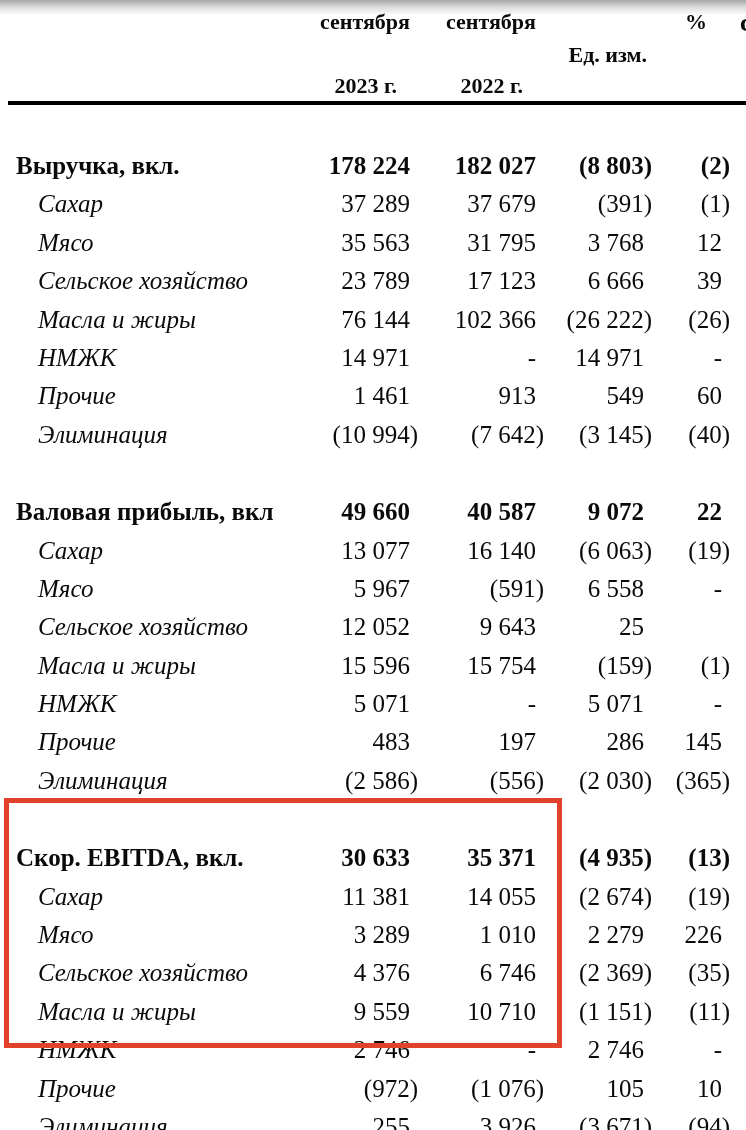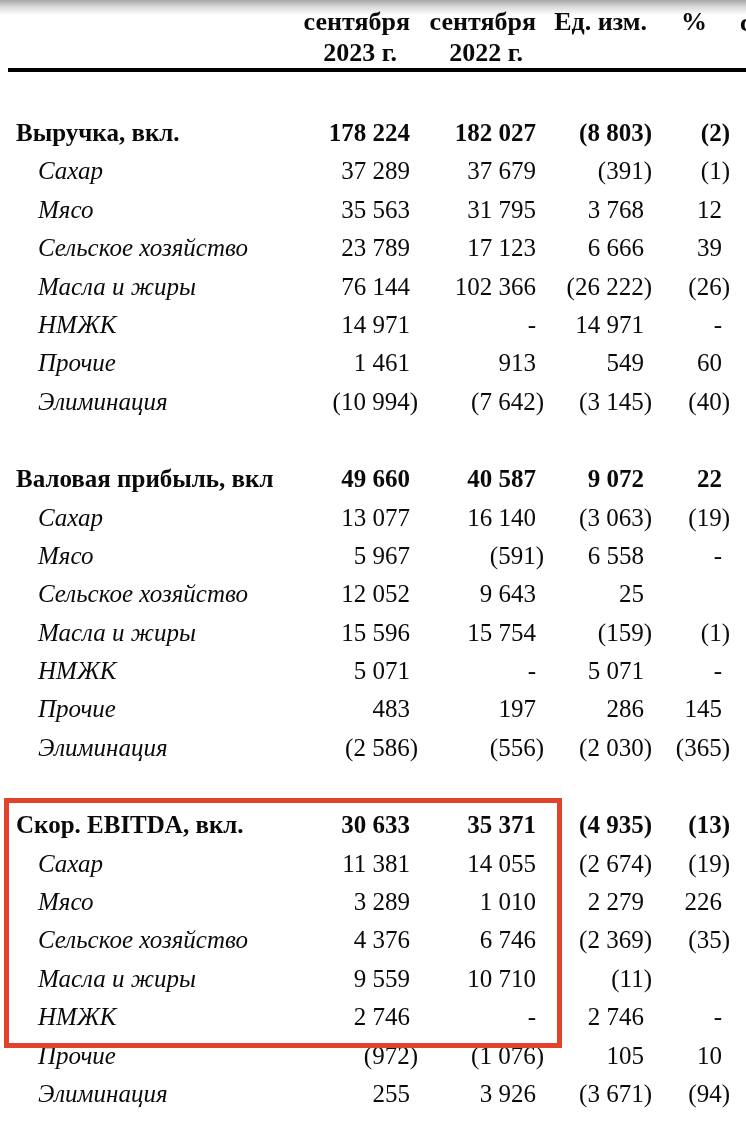--- a/index.html
+++ b/index.html
@@ -18,25 +18,25 @@
     pointer-events:none;
   }
   .grid-cols { display:grid; grid-template-columns:300px 118px 126px 108px 78px; }
 
   
   .thead { position:relative; padding-top:6px; padding-bottom:4px; }
   .thead::after {
     content:""; position:absolute; left:8px; right:0; bottom:0;
     height:4px; background:#000;
   }
-  .hrow { line-height:31px; font-weight:bold; font-size:26px; }
+  .hrow { line-height:31px; font-weight:bold; font-size:22px; }
   .hcell { text-align:right; white-space:nowrap; }
   .pad-year { padding-right:8px; }
   .pad-yr2  { padding-right:21px; }
-  .pad-unit { padding-right:5px; }
+  .pad-unit { padding-right:5px;margin-top:33px; }
   .pad-pct  { padding-right:23px; }
 
   
   .tbody { margin-top:42px; }
   .row { height:38.4px; line-height:38.4px; }
   .label {
     padding-left:38px; font-style:italic; white-space:nowrap;
     overflow:hidden;
   }
   .row.total .label { padding-left:16px; font-style:normal; font-weight:bold; }
@@ -152,21 +152,21 @@
         <div class="label">Валовая прибыль, вкл</div>
         <div class="num">49 660</div>
         <div class="num">40 587</div>
         <div class="num">9 072</div>
         <div class="num">22</div>
       </div>
       <div class="row grid-cols">
         <div class="label">Сахар</div>
         <div class="num">13 077</div>
         <div class="num">16 140</div>
-        <div class="num hang">(3 063)</div>
+        <div class="num hang">(6 063)</div>
         <div class="num hang">(19)</div>
       </div>
       <div class="row grid-cols">
         <div class="label">Мясо</div>
         <div class="num">5 967</div>
         <div class="num hang">(591)</div>
         <div class="num">6 558</div>
         <div class="num">-</div>
       </div>
       <div class="row grid-cols">
@@ -233,20 +233,21 @@
         <div class="label">Сельское хозяйство</div>
         <div class="num">4 376</div>
         <div class="num">6 746</div>
         <div class="num hang">(2 369)</div>
         <div class="num hang">(35)</div>
       </div>
       <div class="row grid-cols">
         <div class="label">Масла и жиры</div>
         <div class="num">9 559</div>
         <div class="num">10 710</div>
+        <div class="num hang">(1 151)</div>
         <div class="num hang">(11)</div>
       </div>
       <div class="row grid-cols">
         <div class="label">НМЖК</div>
         <div class="num">2 746</div>
         <div class="num">-</div>
         <div class="num">2 746</div>
         <div class="num">-</div>
       </div>
       <div class="row grid-cols">

